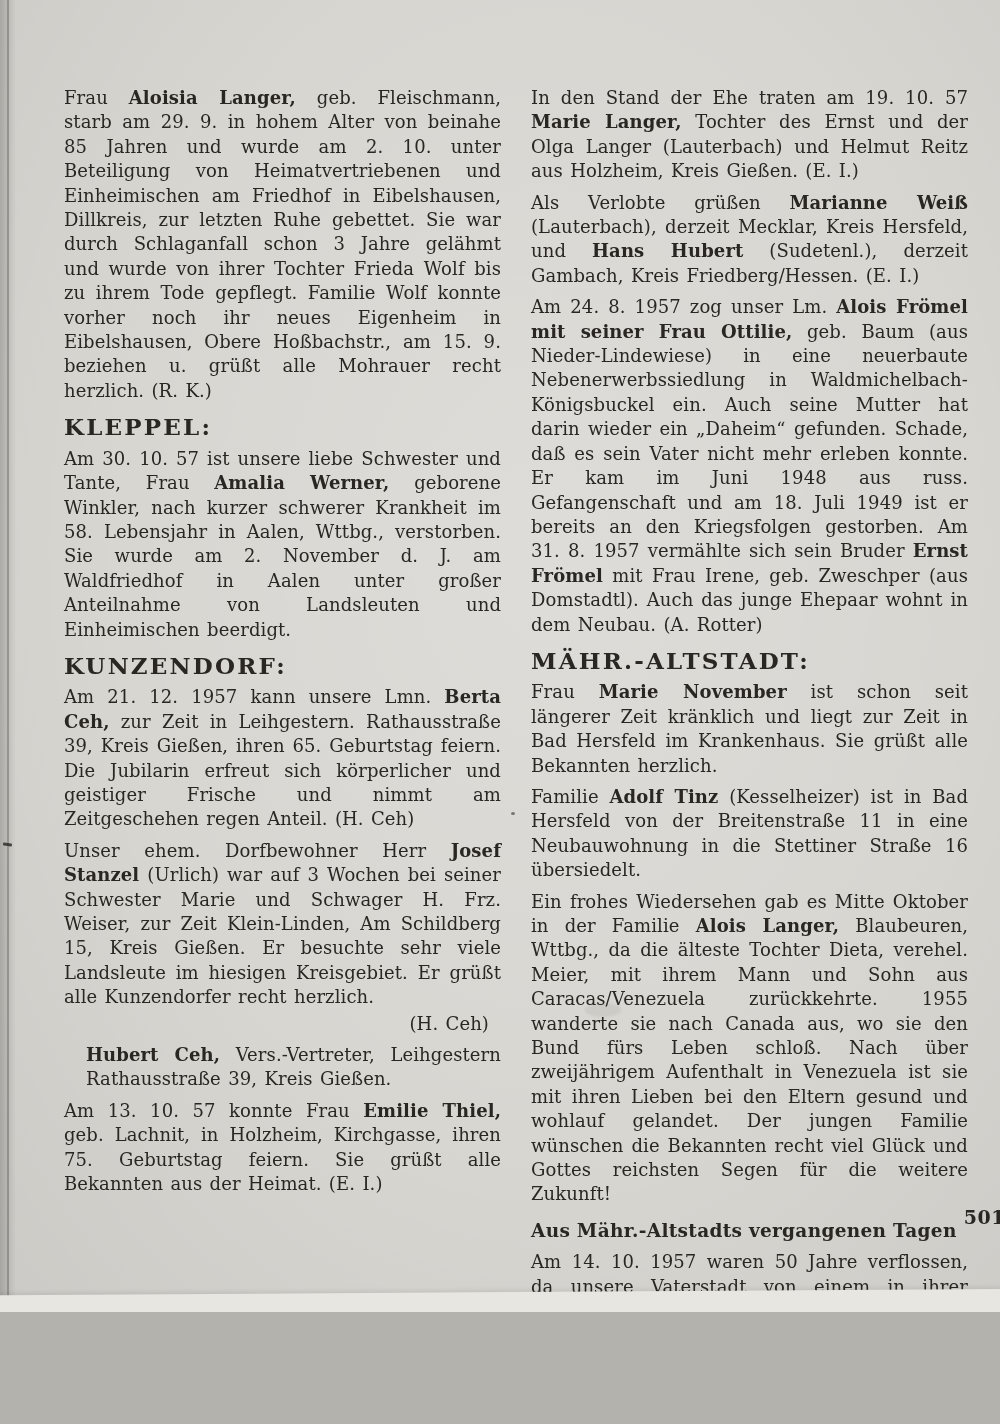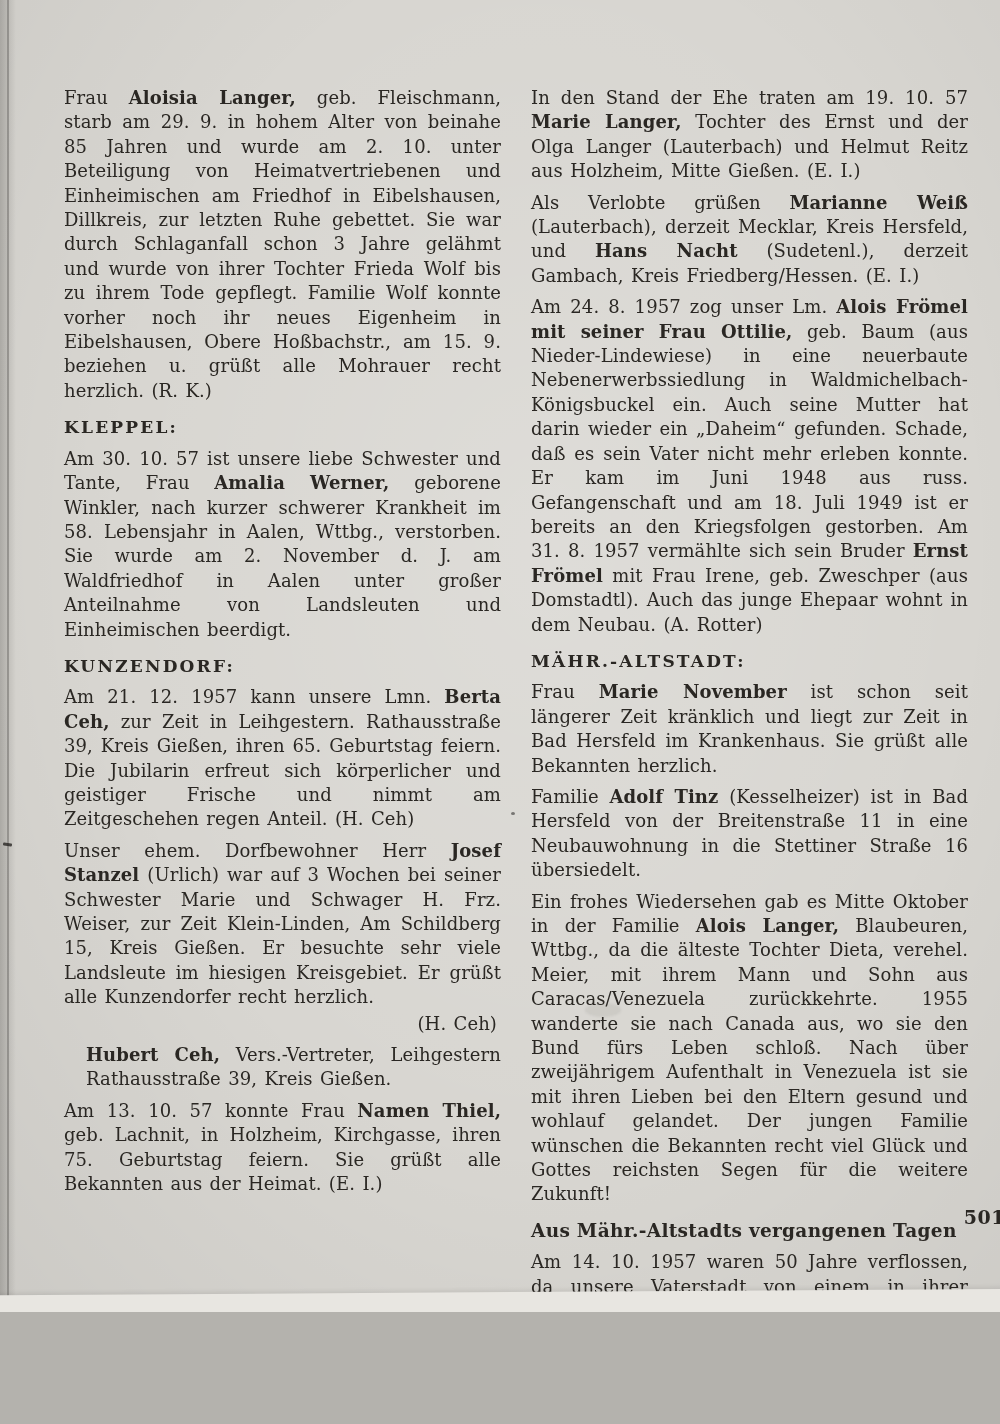--- a/index.html
+++ b/index.html
@@ -34,32 +34,32 @@
     font-size:18px; line-height:24.4px;
     text-align:justify;
     letter-spacing:0.1px;
   }
   .col-left  { left:64px; }
   .col-right { left:531px; }
 
   .para { margin:0 0 7px 0; word-spacing:1.5px; }
   .para.indent { padding-left:22px; }
   .heading {
-    font-weight:bold; font-size:17px;
+    font-weight:bold; font-size:23px;
     letter-spacing:2.2px;
     margin:12px 0 7px 0;
     text-align:left;
   }
   .subheading {
     font-weight:bold; font-size:18.5px;
     letter-spacing:0.3px;
     margin:12px 0 7px 0;
     text-align:left;
   }
-  .sig { text-align:right; margin:-5px 4px 7px 0; word-spacing:1.5px; }
+  .sig { text-align:right; margin:-5px 12px 7px 0; word-spacing:1.5px; }
   .b { font-weight:bold; }
 
   .page-number {
     position:absolute; right:43px; bottom:84px;
     font-size:19px; font-weight:bold; letter-spacing:0.5px;
   }
 </style>
 </head>
 <body>
 
@@ -69,26 +69,26 @@
 
   <div class="col col-left">
       <p class="para"><span>Frau </span><span class="b">Aloisia Langer,</span><span> geb. Fleischmann, starb am 29. 9. in hohem Alter von beinahe 85 Jahren und wurde am 2. 10. unter Beteiligung von Heimatvertriebenen und Einheimischen am Friedhof in Eibelshausen, Dillkreis, zur letzten Ruhe gebettet. Sie war durch Schlaganfall schon 3 Jahre gelähmt und wurde von ihrer Tochter Frieda Wolf bis zu ihrem Tode gepflegt. Familie Wolf konnte vorher noch ihr neues Eigenheim in Eibelshausen, Obere Hoßbachstr., am 15. 9. beziehen u. grüßt alle Mohrauer recht herzlich. (R. K.)</span></p>
       <div class="heading"><span>KLEPPEL:</span></div>
       <p class="para"><span>Am 30. 10. 57 ist unsere liebe Schwester und Tante, Frau </span><span class="b">Amalia Werner,</span><span> geborene Winkler, nach kurzer schwerer Krankheit im 58. Lebensjahr in Aalen, Wttbg., verstorben. Sie wurde am 2. November d. J. am Waldfriedhof in Aalen unter großer Anteilnahme von Landsleuten und Einheimischen beerdigt.</span></p>
       <div class="heading"><span>KUNZENDORF:</span></div>
       <p class="para"><span>Am 21. 12. 1957 kann unsere Lmn. </span><span class="b">Berta Ceh,</span><span> zur Zeit in Leihgestern. Rathausstraße 39, Kreis Gießen, ihren 65. Geburtstag feiern. Die Jubilarin erfreut sich körperlicher und geistiger Frische und nimmt am Zeitgeschehen regen Anteil. (H. Ceh)</span></p>
       <p class="para"><span>Unser ehem. Dorfbewohner Herr </span><span class="b">Josef Stanzel</span><span> (Urlich) war auf 3 Wochen bei seiner Schwester Marie und Schwager H. Frz. Weiser, zur Zeit Klein-Linden, Am Schildberg 15, Kreis Gießen. Er besuchte sehr viele Landsleute im hiesigen Kreisgebiet. Er grüßt alle Kunzendorfer recht herzlich.</span></p>
       <div class="sig"><span>(H. Ceh)</span></div>
       <p class="para indent"><span class="b">Hubert Ceh,</span><span> Vers.-Vertreter, Leihgestern Rathausstraße 39, Kreis Gießen.</span></p>
-      <p class="para"><span>Am 13. 10. 57 konnte Frau </span><span class="b">Namen Thiel,</span><span> geb. Lachnit, in Holzheim, Kirchgasse, ihren 75. Geburtstag feiern. Sie grüßt alle Bekannten aus der Heimat. (E. I.)</span></p>
+      <p class="para"><span>Am 13. 10. 57 konnte Frau </span><span class="b">Emilie Thiel,</span><span> geb. Lachnit, in Holzheim, Kirchgasse, ihren 75. Geburtstag feiern. Sie grüßt alle Bekannten aus der Heimat. (E. I.)</span></p>
     </div>
 
   <div class="col col-right">
-      <p class="para"><span>In den Stand der Ehe traten am 19. 10. 57 </span><span class="b">Marie Langer,</span><span> Tochter des Ernst und der Olga Langer (Lauterbach) und Helmut Reitz aus Holzheim, Mitte Gießen. (E. I.)</span></p>
-      <p class="para"><span>Als Verlobte grüßen </span><span class="b">Marianne Weiß</span><span> (Lauterbach), derzeit Mecklar, Kreis Hersfeld, und </span><span class="b">Hans Nacht</span><span> (Sudetenl.), derzeit Gambach, Kreis Friedberg/Hessen. (E. I.)</span></p>
+      <p class="para"><span>In den Stand der Ehe traten am 19. 10. 57 </span><span class="b">Marie Langer,</span><span> Tochter des Ernst und der Olga Langer (Lauterbach) und Helmut Reitz aus Holzheim, Kreis Gießen. (E. I.)</span></p>
+      <p class="para"><span>Als Verlobte grüßen </span><span class="b">Marianne Weiß</span><span> (Lauterbach), derzeit Mecklar, Kreis Hersfeld, und </span><span class="b">Hans Hubert</span><span> (Sudetenl.), derzeit Gambach, Kreis Friedberg/Hessen. (E. I.)</span></p>
       <p class="para"><span>Am 24. 8. 1957 zog unser Lm. </span><span class="b">Alois Frömel mit seiner Frau Ottilie,</span><span> geb. Baum (aus Nieder-Lindewiese) in eine neuerbaute Nebenerwerbssiedlung in Waldmichelbach-Königsbuckel ein. Auch seine Mutter hat darin wieder ein „Daheim“ gefunden. Schade, daß es sein Vater nicht mehr erleben konnte. Er kam im Juni 1948 aus russ. Gefangenschaft und am 18. Juli 1949 ist er bereits an den Kriegsfolgen gestorben. Am 31. 8. 1957 vermählte sich sein Bruder </span><span class="b">Ernst Frömel</span><span> mit Frau Irene, geb. Zweschper (aus Domstadtl). Auch das junge Ehepaar wohnt in dem Neubau. (A. Rotter)</span></p>
       <div class="heading"><span>MÄHR.-ALTSTADT:</span></div>
       <p class="para"><span>Frau </span><span class="b">Marie November</span><span> ist schon seit längerer Zeit kränklich und liegt zur Zeit in Bad Hersfeld im Krankenhaus. Sie grüßt alle Bekannten herzlich.</span></p>
       <p class="para"><span>Familie </span><span class="b">Adolf Tinz</span><span> (Kesselheizer) ist in Bad Hersfeld von der Breitenstraße 11 in eine Neubauwohnung in die Stettiner Straße 16 übersiedelt.</span></p>
       <p class="para"><span>Ein frohes Wiedersehen gab es Mitte Oktober in der Familie </span><span class="b">Alois Langer,</span><span> Blaubeuren, Wttbg., da die älteste Tochter Dieta, verehel. Meier, mit ihrem Mann und Sohn aus Caracas/Venezuela zurückkehrte. 1955 wanderte sie nach Canada aus, wo sie den Bund fürs Leben schloß. Nach über zweijährigem Aufenthalt in Venezuela ist sie mit ihren Lieben bei den Eltern gesund und wohlauf gelandet. Der jungen Familie wünschen die Bekannten recht viel Glück und Gottes reichsten Segen für die weitere Zukunft!</span></p>
       <div class="subheading"><span>Aus Mähr.-Altstadts vergangenen Tagen</span></div>
       <p class="para"><span>Am 14. 10. 1957 waren 50 Jahre verflossen, da unsere Vaterstadt von einem in ihrer Geschichte wohl größtem Unglück heimgesucht wurde. Wer jene schaurige Nacht</span></p>
     </div>
 
   <div class="page-number">501</div>

